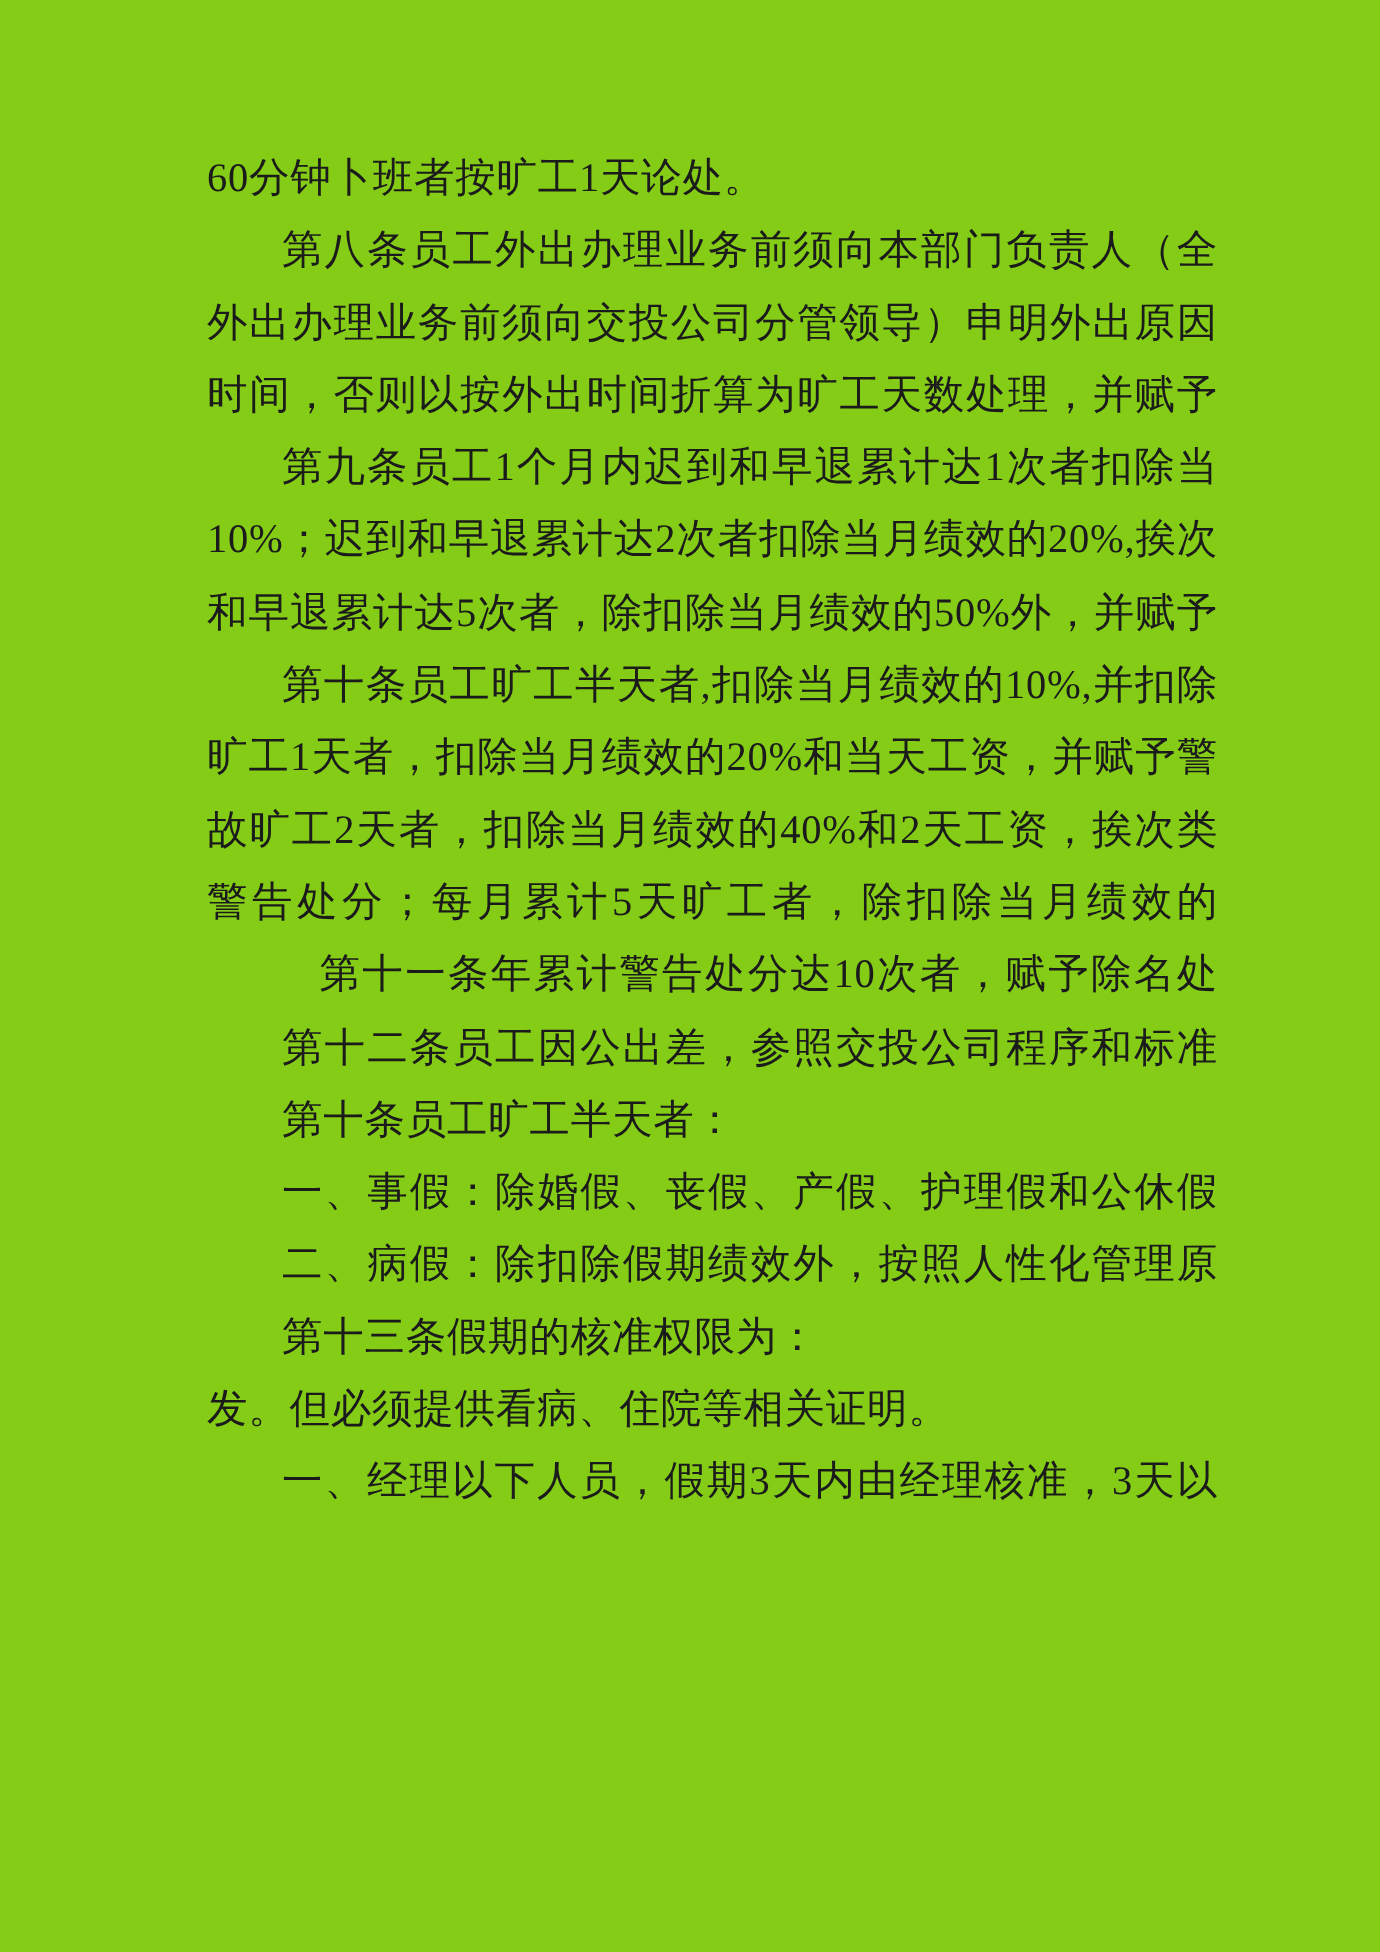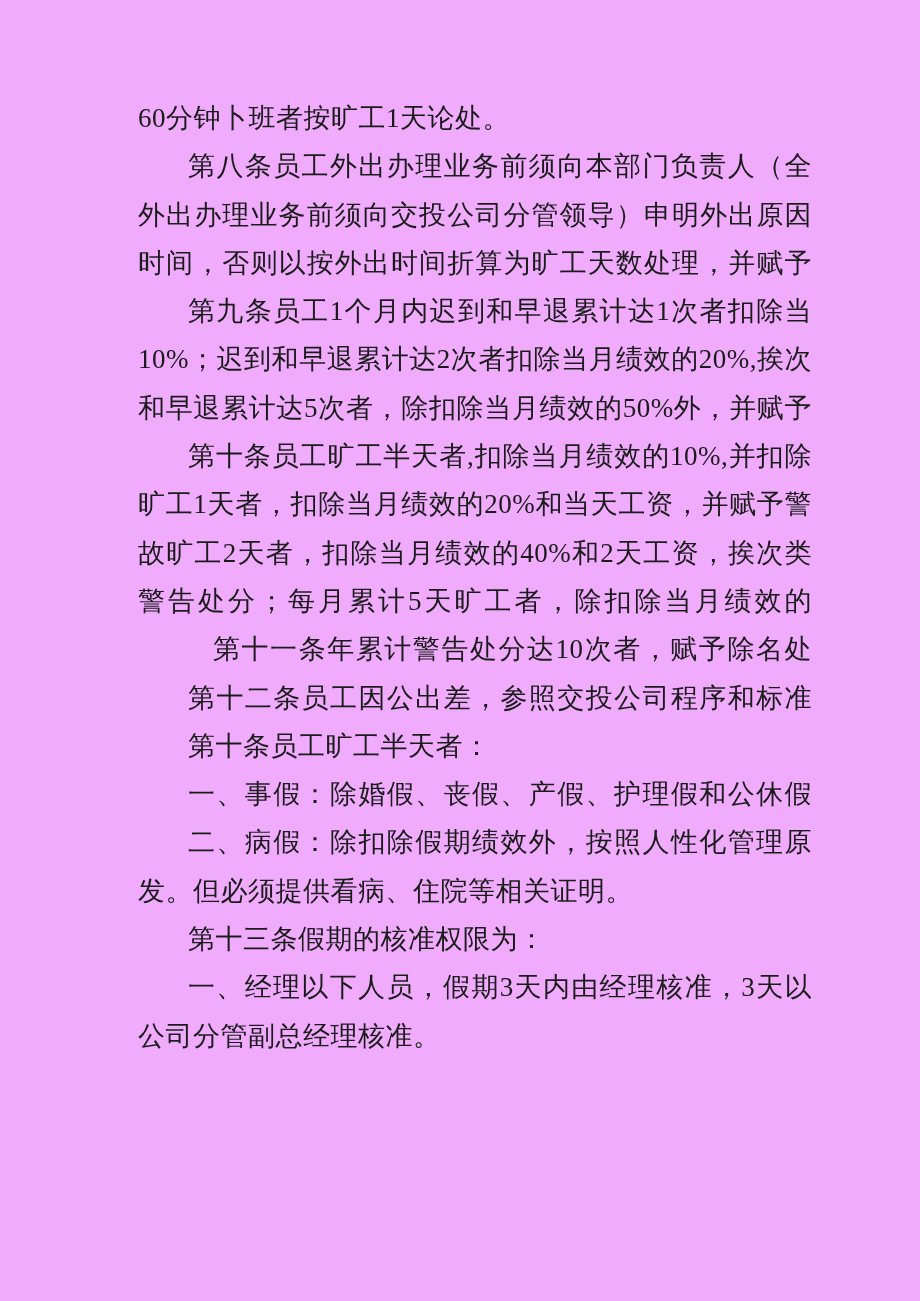--- a/index.html
+++ b/index.html
@@ -9,21 +9,21 @@
   body {
     width: 920px;
     height: 1301px;
     background: #ffffff;
     font-family: "Liberation Serif", "DejaVu Serif", serif;
   }
   .page {
     position: relative;
     width: 920px;
     height: 1301px;
-    background: #f0abfc;
+    background: #84cc16;
     overflow: hidden;
   }
   .text-block {
     position: absolute;
     left: 138px;
     top: 94px;
     width: 674px;
     color: #1b1b1b;
   }
   .line {
@@ -56,18 +56,17 @@
       <div class="line indent-none">和早退累计达5次者，除扣除当月绩效的50%外，并赋予警告处分。</div>
       <div class="line indent-first justify">第十条员工旷工半天者,扣除当月绩效的10%,并扣除半天工资;</div>
       <div class="line indent-none justify">旷工1天者，扣除当月绩效的20%和当天工资，并赋予警告处分：无</div>
       <div class="line indent-none justify">故旷工2天者，扣除当月绩效的40%和2天工资，挨次类推，并赋予</div>
       <div class="line indent-none justify">警告处分；每月累计5天旷工者，除扣除当月绩效的100%和当月工</div>
       <div class="line indent-extra">第十一条年累计警告处分达10次者，赋予除名处理。</div>
       <div class="line indent-first">第十二条员工因公出差，参照交投公司程序和标准执行。</div>
       <div class="line indent-first">第十条员工旷工半天者：</div>
       <div class="line indent-first justify">一、事假：除婚假、丧假、产假、护理假和公休假外，所有</div>
       <div class="line indent-first justify">二、病假：除扣除假期绩效外，按照人性化管理原则工资照</div>
+      <div class="line indent-first">第十三条假期的核准权限为：</div>
       <div class="line indent-none">发。但必须提供看病、住院等相关证明。</div>
-      <div class="line indent-first">第十三条假期的核准权限为：</div>
       <div class="line indent-first justify">一、经理以下人员，假期3天内由经理核准，3天以上由交投</div>
-      <div class="line indent-none">公司分管副总经理核准。</div>
     </div>
 </div>
 
 </body></html>

